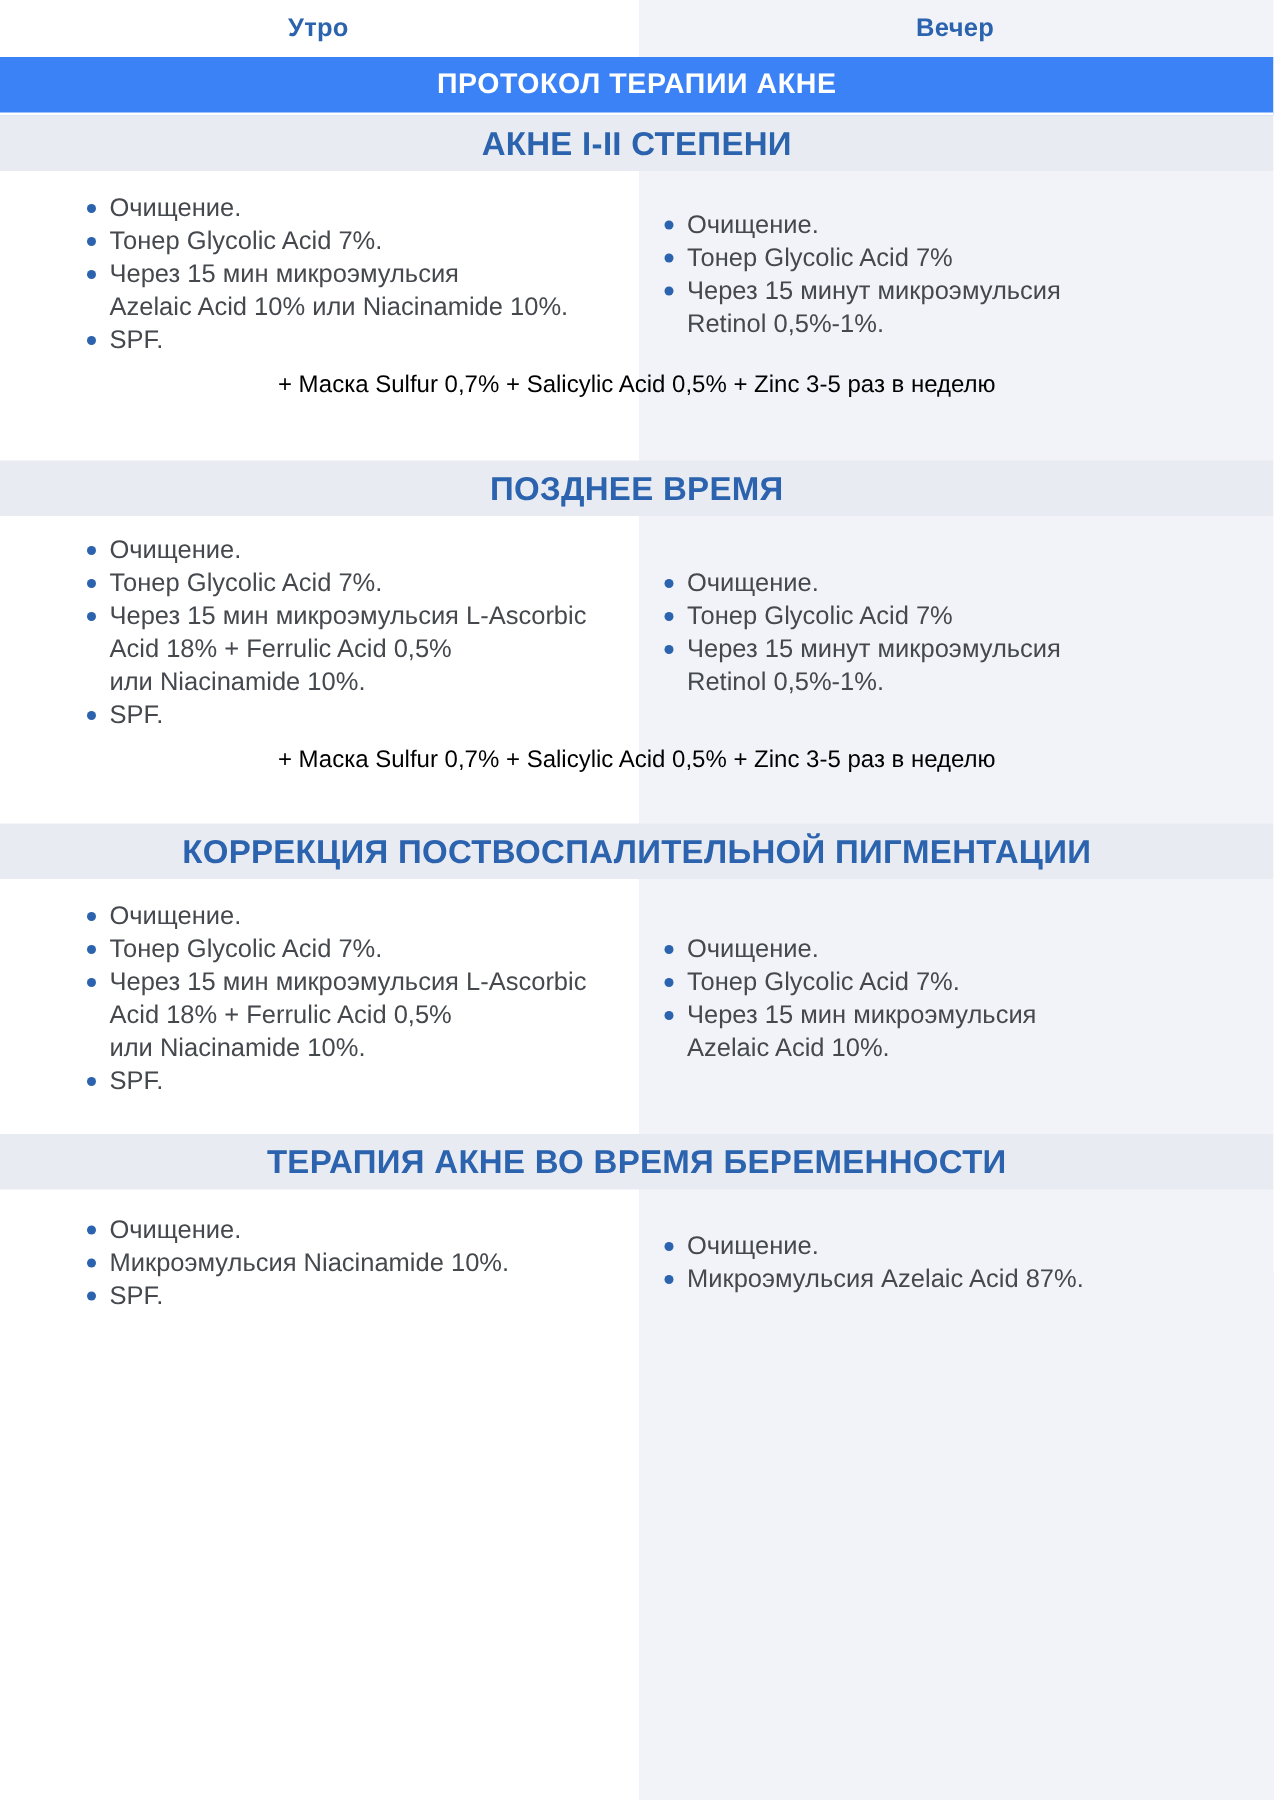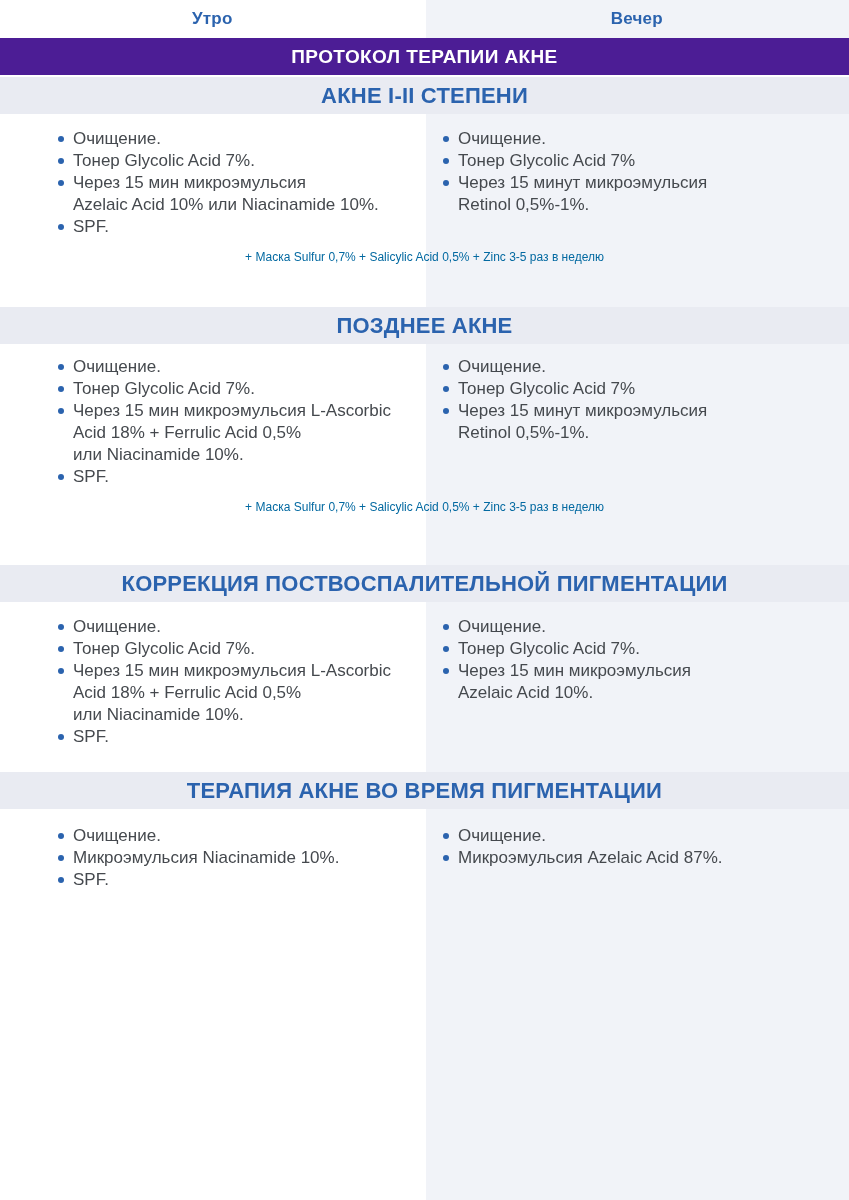--- a/index.html
+++ b/index.html
@@ -23,69 +23,69 @@
   .tabs-row { display:flex; height:38px; }
   .tab {
     width:50%;
     display:flex; align-items:center; justify-content:center;
     color:#2b63ae; font-weight:bold; font-size:17px;
     letter-spacing:0.2px;
   }
 
   .banner {
     height:39px;
-    background:#4c1d95;
+    background:#3b82f6;
     border-bottom:2px solid #ffffff;
     color:#ffffff; font-weight:bold; font-size:19px;
     letter-spacing:0.4px;
     display:flex; align-items:center; justify-content:center;
   }
 
   .band {
     height:37px;
     background:#e9ebf2;
     color:#2b63ae; font-weight:bold; font-size:22px;
     letter-spacing:0.2px;
     display:flex; align-items:center; justify-content:center;
     text-align:center;
   }
 
-  .cols { display:flex; align-items:flex-start; }
+  .cols { display:flex; align-items:center; }
   .col { list-style:none; font-size:17px; line-height:22px; color:#45494e; }
   .col.morning { width:426px; padding-left:58px; padding-right:20px; }
   .col.evening { width:423px; padding-left:17px; padding-right:20px; }
   .col li {
     position:relative;
     padding-left:15px;
     white-space:pre-line;
   }
   .col li::before {
     content:"";
     position:absolute; left:0; top:8px;
     width:6px; height:6px; border-radius:50%;
     background:#2b63ae;
   }
 
   .footnote, .note {
-    font-size:12px; line-height:22px; color:#0369a1;
+    font-size:16px; line-height:22px; color:#000000;
     text-align:center;
   }
 
   
   .sec1 .cols { padding-top:14px; }
   .sec1 .footnote { margin-top:8px; }
 
   .sec2 .band { margin-top:38px; }
   .sec2 .note { margin:14px 0 0; }
 
   .sec3 .band { margin-top:39px; }
   .sec3 .cols { padding-top:12px; }
   .sec3 .footnote { margin-top:8px; }
 
-  .sec4 .band { margin-top:47px; }
+  .sec4 .band { margin-top:31px; }
   .sec4 .cols { padding-top:14px; }
 
   .sec5 .band { margin-top:24px; }
   .sec5 .cols { padding-top:16px; }
 </style>
 </head>
 <body>
 
 <div class="page">
   <div class="evening-col-bg"></div>
@@ -116,21 +116,21 @@
 Retinol 0,5%-1%.</li>
         </ul>
       </div>
       <div class="footnote">+ Маска Sulfur 0,7% + Salicylic Acid 0,5% + Zinc 3-5 раз в неделю</div>
     </section>
 
     <section class="sec2">
     </section>
 
     <section class="sec3">
-      <div class="band">ПОЗДНЕЕ АКНЕ</div>
+      <div class="band">ПОЗДНЕЕ ВРЕМЯ</div>
       <div class="cols">
         <ul class="col morning">
           <li>Очищение.</li>
           <li>Тонер Glycolic Acid 7%.</li>
           <li>Через 15 мин микроэмульсия L-Ascorbic
 Acid 18% + Ferrulic Acid 0,5%
 или Niacinamide 10%.</li>
           <li>SPF.</li>
         </ul>
         <ul class="col evening">
@@ -157,21 +157,21 @@
         <ul class="col evening">
           <li>Очищение.</li>
           <li>Тонер Glycolic Acid 7%.</li>
           <li>Через 15 мин микроэмульсия
 Azelaic Acid 10%.</li>
         </ul>
       </div>
     </section>
 
     <section class="sec5">
-      <div class="band">ТЕРАПИЯ АКНЕ ВО ВРЕМЯ ПИГМЕНТАЦИИ</div>
+      <div class="band">ТЕРАПИЯ АКНЕ ВО ВРЕМЯ БЕРЕМЕННОСТИ</div>
       <div class="cols">
         <ul class="col morning">
           <li>Очищение.</li>
           <li>Микроэмульсия Niacinamide 10%.</li>
           <li>SPF.</li>
         </ul>
         <ul class="col evening">
           <li>Очищение.</li>
           <li>Микроэмульсия Azelaic Acid 87%.</li>
         </ul>

